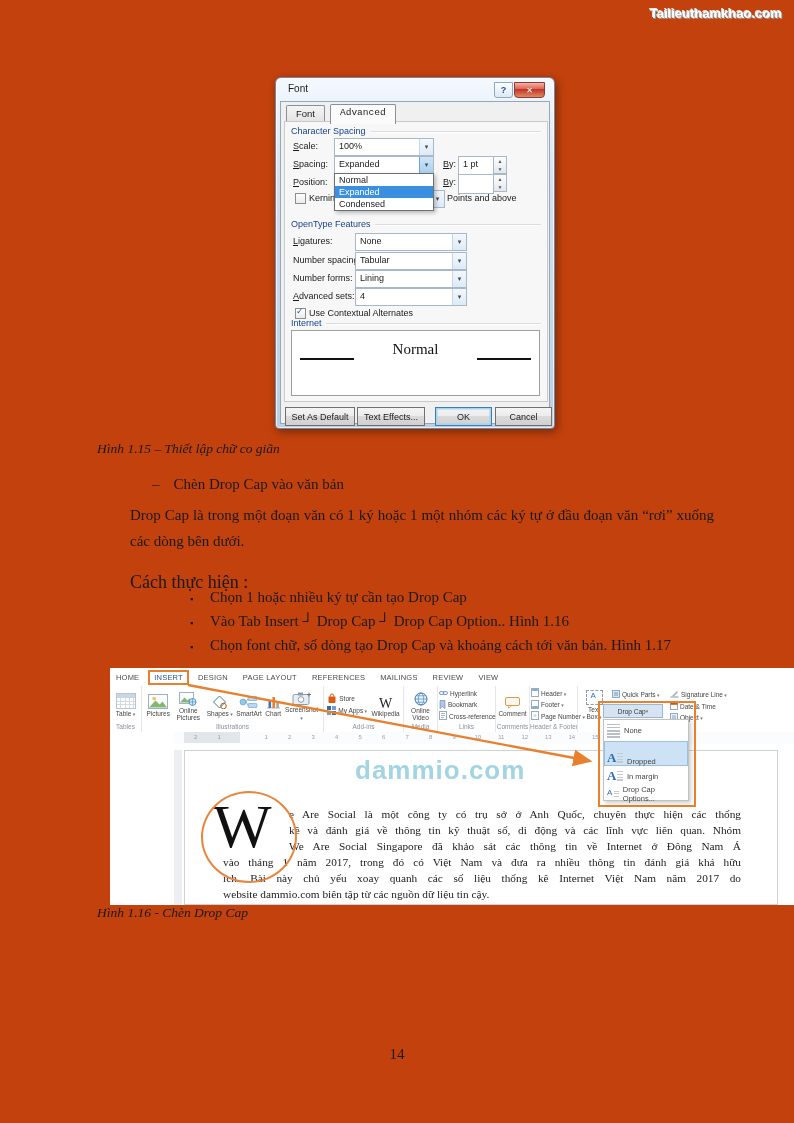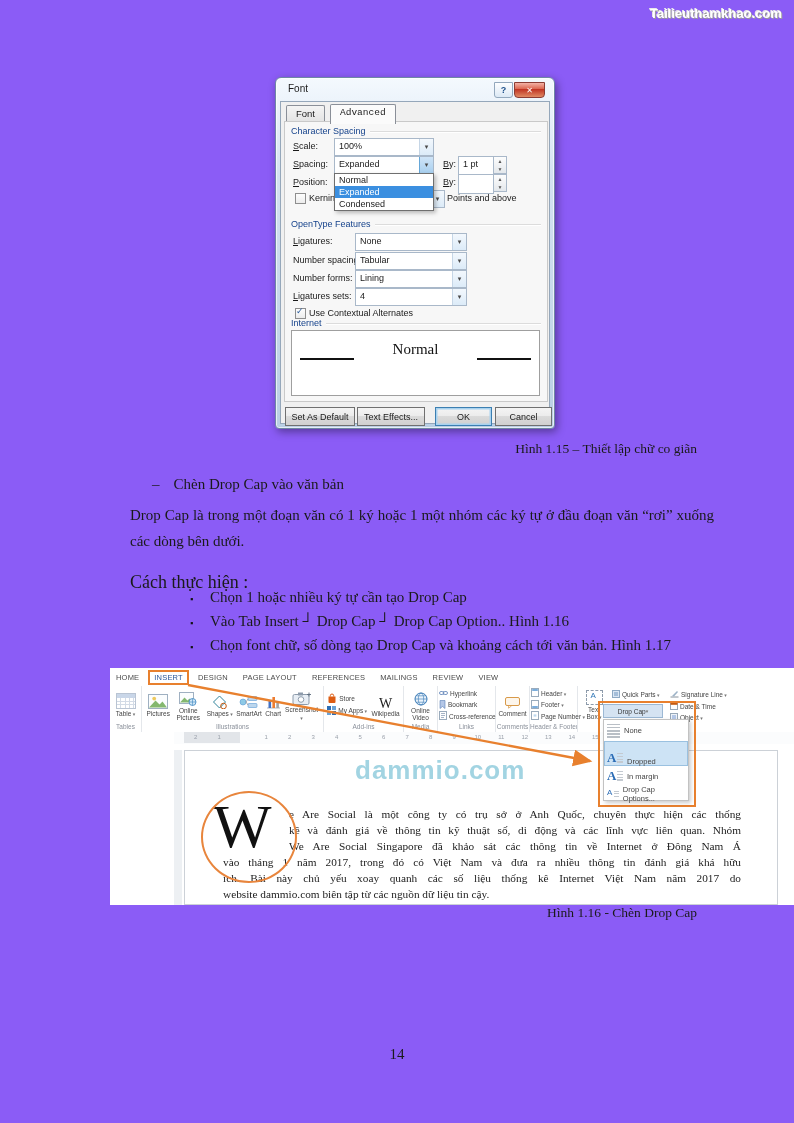--- a/index.html
+++ b/index.html
@@ -1,16 +1,16 @@
 <!DOCTYPE html>
 <html><head>
 <meta charset="utf-8">
 <style>
   html,body{margin:0;padding:0;background:#e9e9e9;}
-  .sheet{position:relative;width:794px;height:1123px;background:#8b5cf6;overflow:hidden;
+  .sheet{position:relative;width:794px;height:1123px;background:#c2410c;overflow:hidden;
          font-family:"Liberation Sans","DejaVu Sans",sans-serif;color:#1a1a1a;}
   .serif{font-family:"Liberation Serif","DejaVu Serif","DejaVu Sans",serif;}
 
   
   .wm{position:absolute;top:6px;right:12px;font-size:13px;font-weight:bold;color:#fff;
       text-shadow:1px 1px 0 #9a9a9a,-1px -1px 0 #e8e8e8,0 0 1px #bdbdbd;}
 
   
   .dlg{position:absolute;left:275px;top:77px;width:278px;height:350px;
        background:linear-gradient(#f4f9fe,#d4e2f1 28%,#b9cfe4);
@@ -52,21 +52,21 @@
   .cb.checked::after{content:"✓";position:absolute;left:0px;top:-3px;font-size:9px;color:#2c5e9e;font-weight:bold;}
   .pvbox{position:absolute;left:6px;top:208px;width:247px;height:64px;background:#fff;border:1px solid #9f9f9f;}
   .pvtext{position:absolute;left:0;right:0;top:10px;text-align:center;font-size:15px;color:#111;}
   .pvline{position:absolute;top:27px;height:1.5px;background:#111;}
   .dbtn{position:absolute;height:17px;border:1px solid #707070;border-radius:0;font-size:9px;
         background:linear-gradient(#f4f4f4,#ececec 45%,#dbdbdb 46%,#d0d0d0);
         display:flex;align-items:center;justify-content:center;color:#1a1a1a;}
   .dbtn.focus{border-color:#3c7fb1;box-shadow:0 0 0 1.5px #a8d2ef inset;}
 
   
-  .cap{position:absolute;left:97px;width:600px;text-align:right;font-size:13.5px;}
+  .cap{position:absolute;left:97px;width:600px;text-align:left;font-style:italic;font-size:13.5px;}
   .dashrow{position:absolute;left:152px;top:476px;font-size:15px;}
   .dashrow .dt{margin-left:14px;}
   .para{position:absolute;left:130px;top:502px;width:584px;font-size:15px;line-height:26px;text-align:justify;}
   .intro{position:absolute;left:130px;top:572px;font-size:18px;}
   .blist{position:absolute;left:190px;top:585px;font-size:15px;}
   .brow{display:flex;align-items:center;height:24px;}
   .bmark{width:20px;}
   .bmark::before{content:"▪";font-size:9px;color:#111;}
   .pagenum{position:absolute;left:0;right:0;top:1046px;text-align:center;font-size:15px;}
 
@@ -225,21 +225,21 @@
           <span class="val">Tabular</span>
           <span class="arr"></span>
         </div>
 
         <div class="lbl" style="left:8px;top:151px;">Number forms:</div>
         <div class="combo" style="left:70px;top:148px;width:110px;">
           <span class="val">Lining</span>
           <span class="arr"></span>
         </div>
 
-        <div class="lbl accel" style="left:8px;top:169px;">Ligatures sets:</div>
+        <div class="lbl accel" style="left:8px;top:169px;">Advanced sets:</div>
         <div class="combo" style="left:70px;top:166px;width:110px;">
           <span class="val">4</span>
           <span class="arr"></span>
         </div>
 
         <div class="cb checked" style="left:10px;top:186px;"></div>
         <div class="lbl" style="left:24px;top:186px;">Use Contextual Alternates</div>
 
         <div class="ghead" style="top:196px;">
           <span class="ht">Internet</span>

